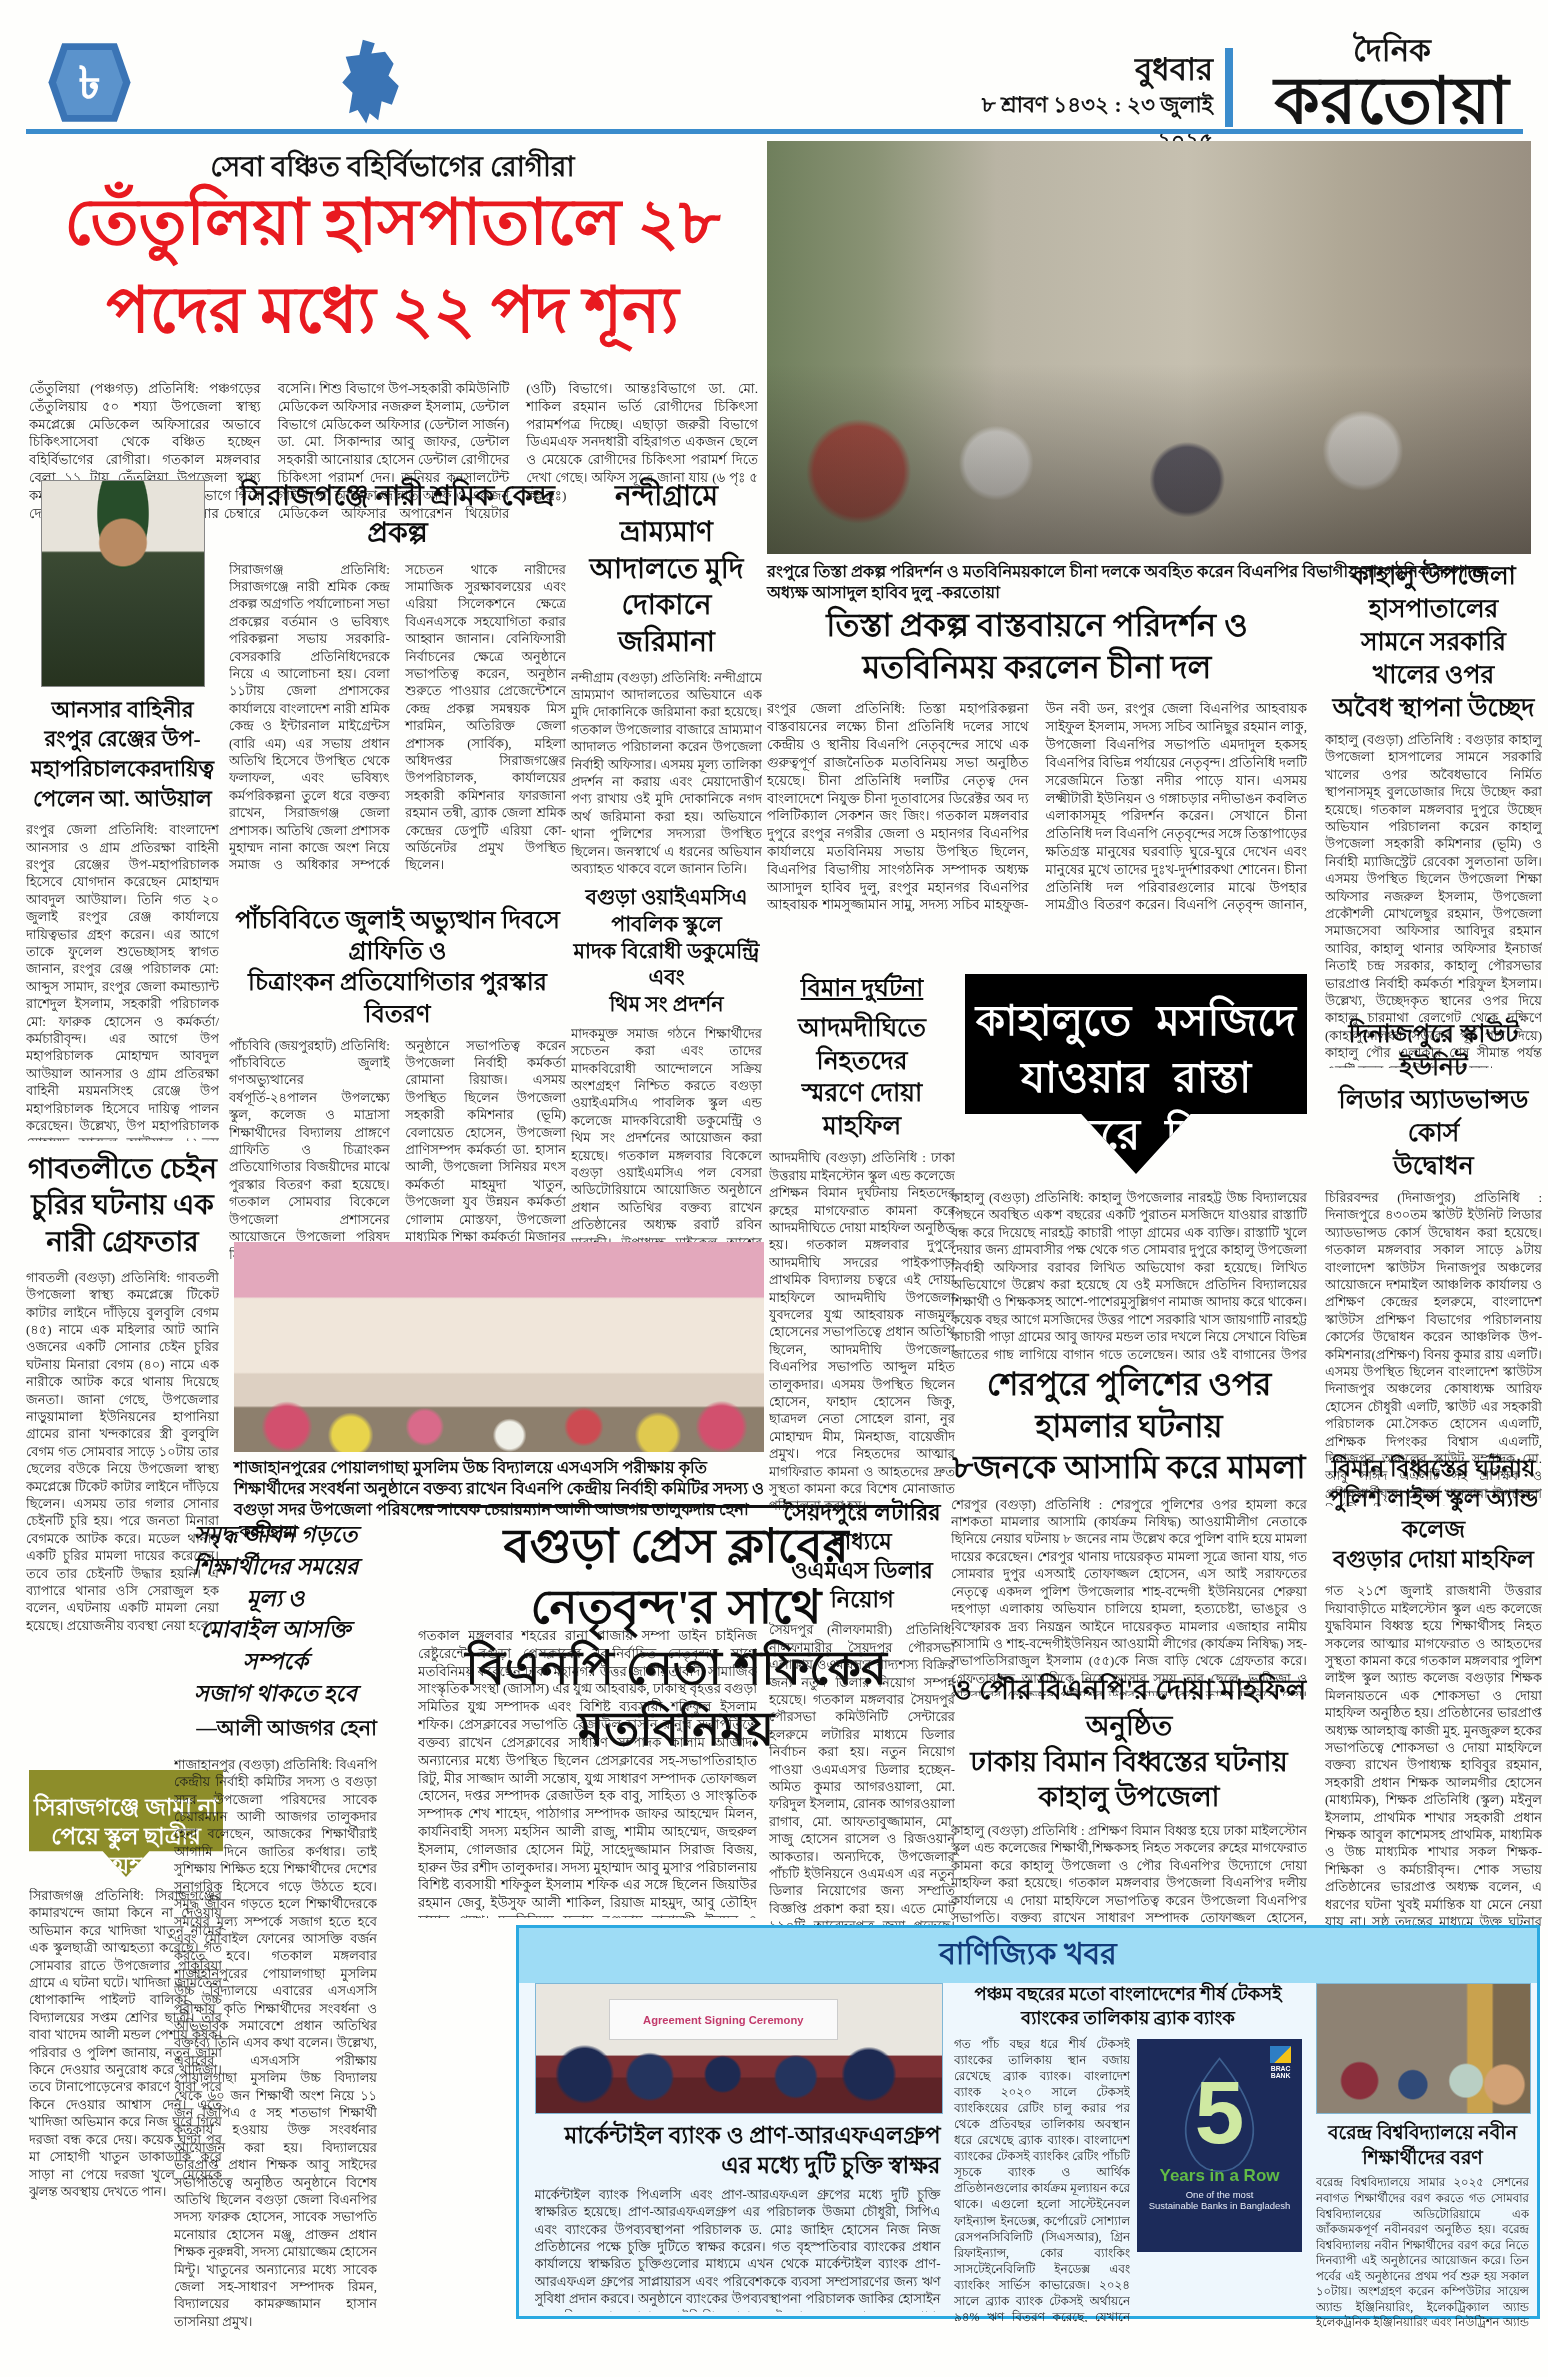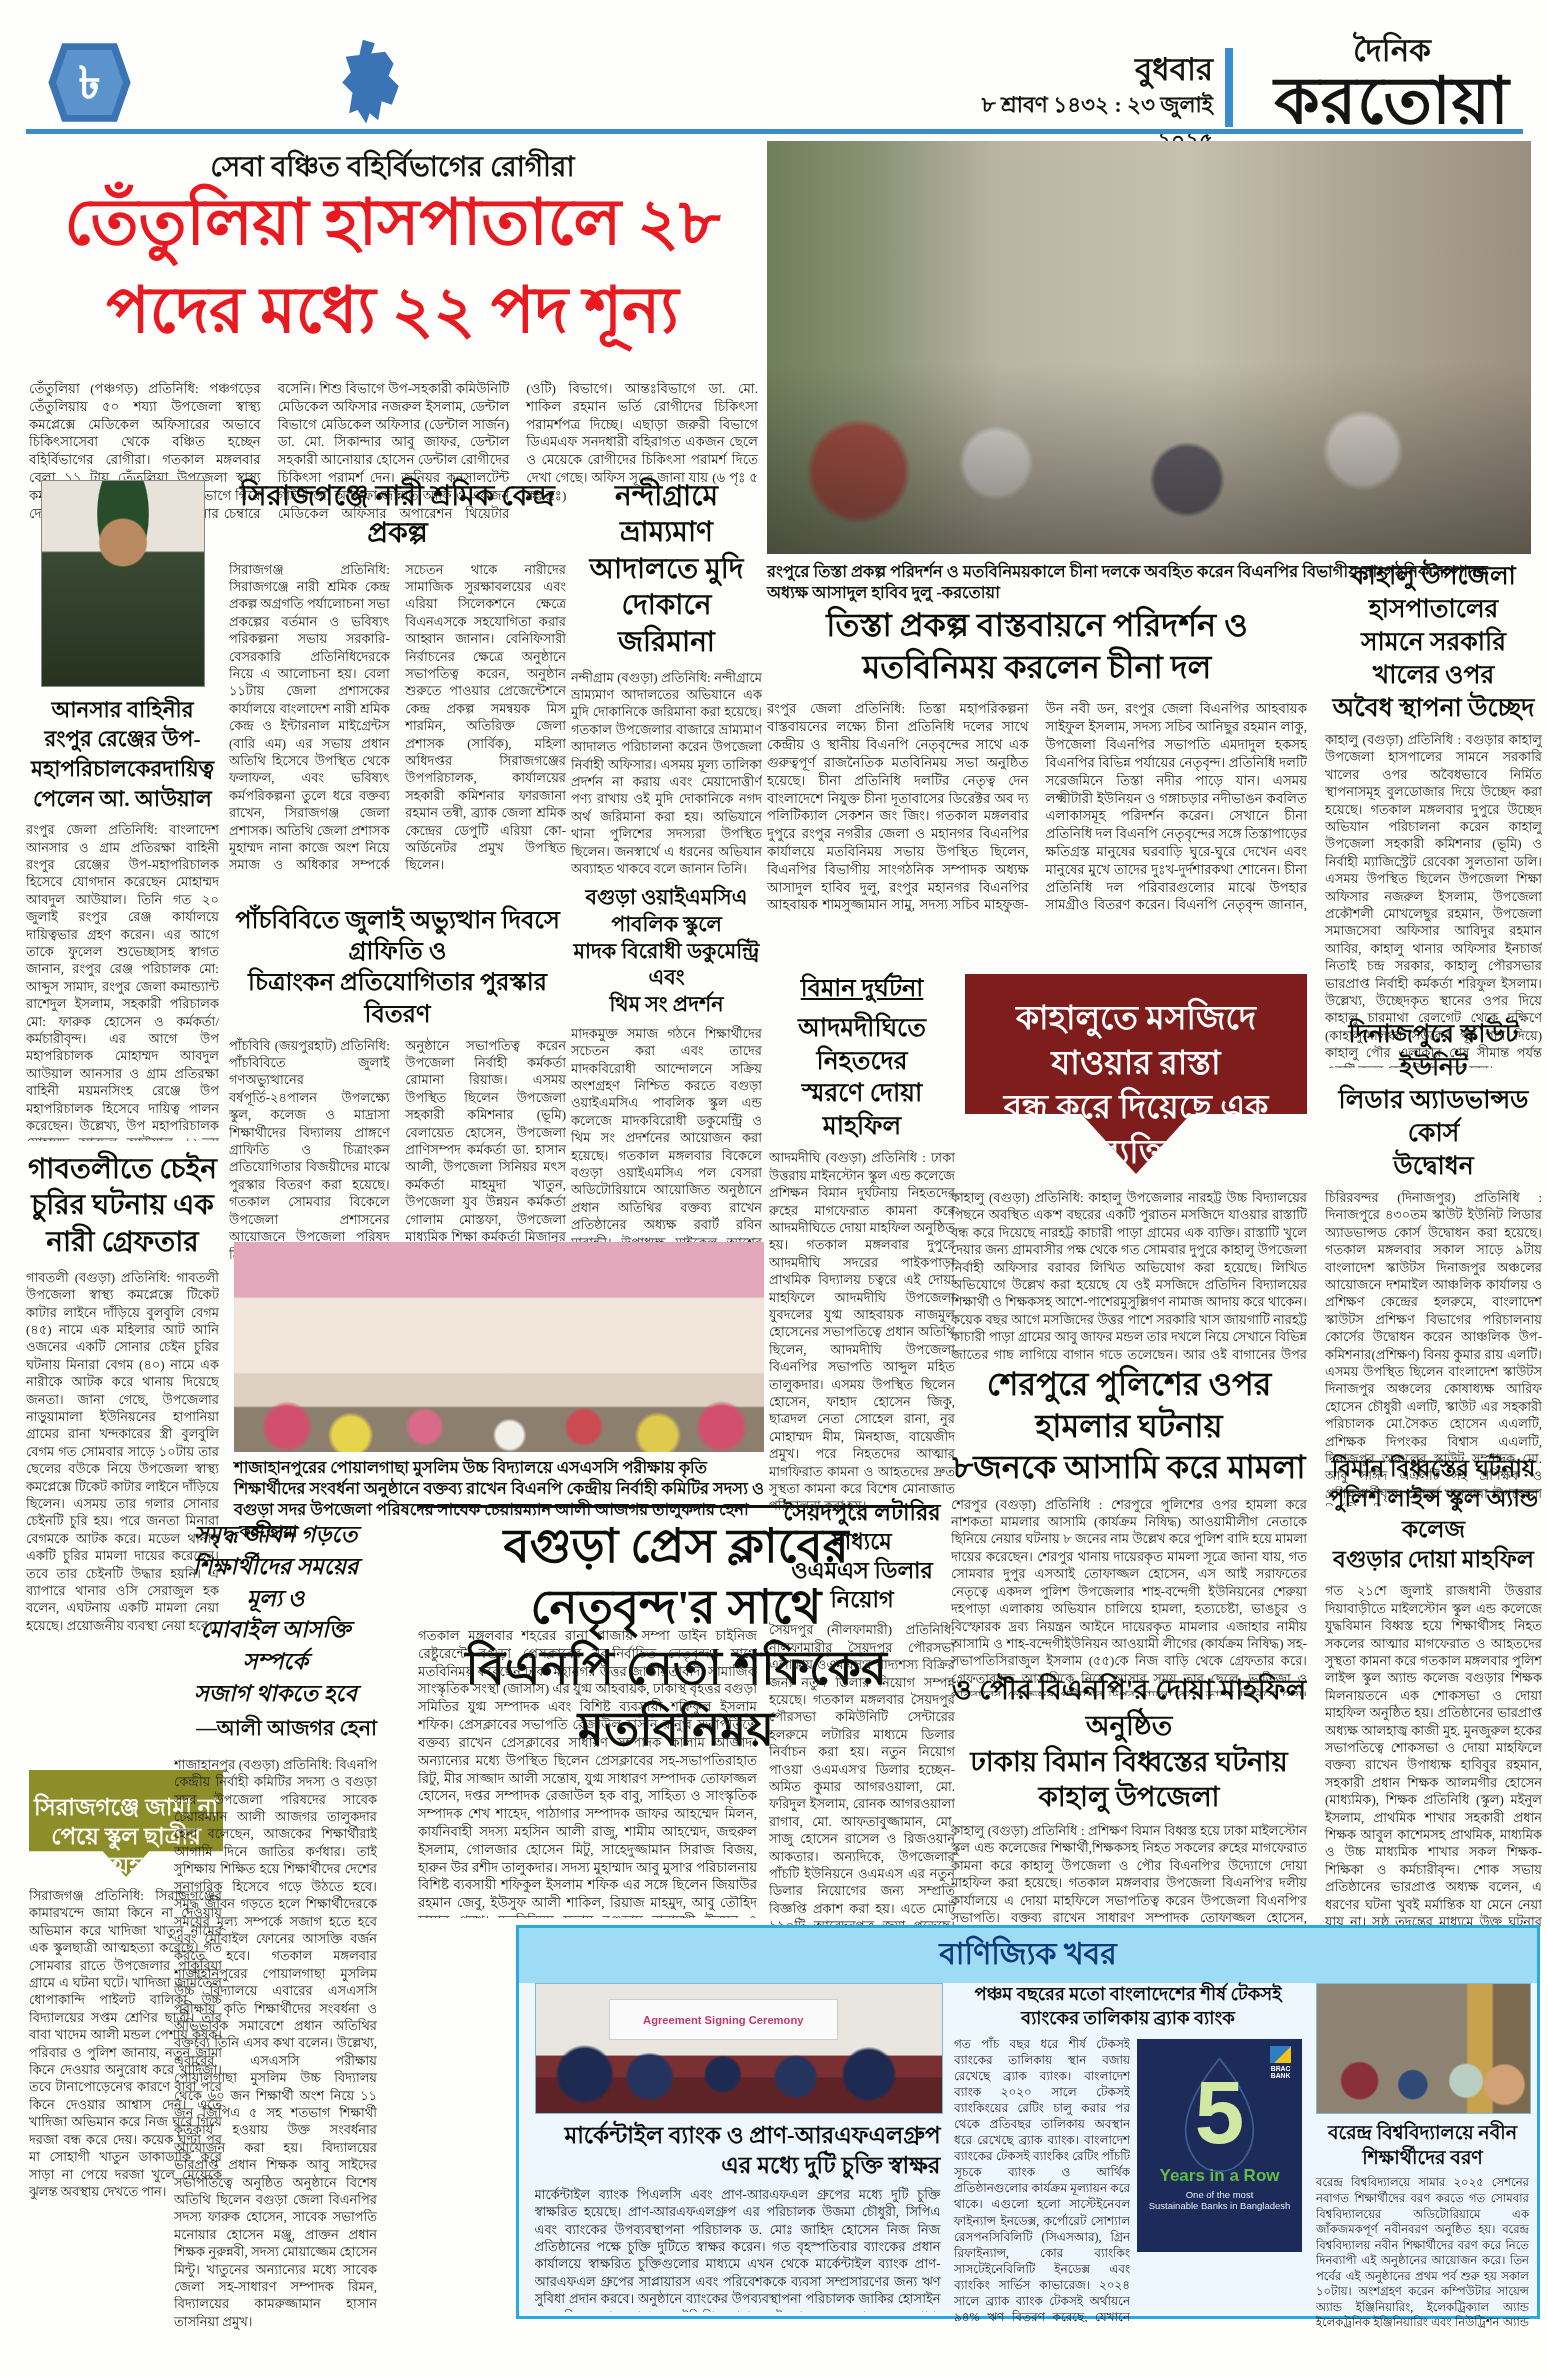--- a/index.html
+++ b/index.html
@@ -169,22 +169,22 @@
 
 <div class="abs" style="left:769px;top:969px;width:186px;">
   <div class="hl" style="font-size:24px;text-decoration:underline;">বিমান দুর্ঘটনা</div>
   <div class="hl" style="font-size:25px;line-height:1.3;margin-top:3.4px;">
     <div>আদমদীঘিতে নিহতদের</div>
     <div>স্মরণে দোয়া মাহফিল</div>
   </div>
   <div class="bd" style="font-size:13px;height:368px;margin-top:6.9px;">আদমদীঘি (বগুড়া) প্রতিনিধি : ঢাকা উত্তরায় মাইনস্টোন স্কুল এন্ড কলেজে প্রশিক্ষন বিমান দুর্ঘটনায় নিহতদের রুহের মাগফেরাত কামনা করে আদমদীঘিতে দোয়া মাহফিল অনুষ্ঠিত হয়। গতকাল মঙ্গলবার দুপুরে আদমদীঘি সদরের পাইকপাড়া প্রাথমিক বিদ্যালয় চত্বরে এই দোয়া মাহফিলে আদমদীঘি উপজেলা যুবদলের যুগ্ম আহবায়ক নাজমুল হোসেনের সভাপতিত্বে প্রধান অতিথি ছিলেন, আদমদীঘি উপজেলা বিএনপির সভাপতি আব্দুল মহিত তালুকদার। এসময় উপস্থিত ছিলেন হোসেন, ফাহাদ হোসেন জিকু, ছাত্রদল নেতা সোহেল রানা, নুর মোহাম্মদ মীম, মিনহাজ, বায়েজীদ প্রমুখ। পরে নিহতদের আত্মার মাগফিরাত কামনা ও আহতদের দ্রুত সুস্থতা কামনা করে বিশেষ মোনাজাত পরিচালনা করা হয়।</div>
 </div>
 
-<div class="abs banner" style="left:965px;top:974px;width:342px;height:200px;background:#7f1d1d;font-size:33px;line-height:1.35;padding-top:22.4px;
-            clip-path:polygon(0 0,100% 0,100% 70%,66% 70%,50% 100%,34% 70%,0 70%);">
+<div class="abs banner" style="left:965px;top:974px;width:342px;height:200px;background:#000000;font-size:42px;line-height:1.35;padding-top:22.4px;
+            clip-path:polygon(0 0,100% 0,100% 70%,66% 70%,50% 100%,34% 70%,0 70%);font-family:Liberation Mono, monospace;">
   <div>কাহালুতে মসজিদে যাওয়ার রাস্তা</div>
   <div>বন্ধ করে দিয়েছে এক ব্যক্তি</div>
 </div>
 <div class="abs bd" style="left:951px;top:1189px;width:356px;height:170px;font-size:13px;">কাহালু (বগুড়া) প্রতিনিধি: কাহালু উপজেলার নারহট্ট উচ্চ বিদ্যালয়ের পিছনে অবস্থিত এক'শ বছরের একটি পুরাতন মসজিদে যাওয়ার রাস্তাটি বন্ধ করে দিয়েছে নারহট্ট কাচারী পাড়া গ্রামের এক ব্যক্তি। রাস্তাটি খুলে দেয়ার জন্য গ্রামবাসীর পক্ষ থেকে গত সোমবার দুপুরে কাহালু উপজেলা নির্বাহী অফিসার বরাবর লিখিত অভিযোগ করা হয়েছে। লিখিত অভিযোগে উল্লেখ করা হয়েছে যে ওই মসজিদে প্রতিদিন বিদ্যালয়ের শিক্ষার্থী ও শিক্ষকসহ আশে-পাশেরমুসুল্লিগণ নামাজ আদায় করে থাকেন। কয়েক বছর আগে মসজিদের উত্তর পাশে সরকারি খাস জায়গাটি নারহট্ট কাচারী পাড়া গ্রামের আবু জাফর মন্ডল তার দখলে নিয়ে সেখানে বিভিন্ন জাতের গাছ লাগিয়ে বাগান গড়ে তুলেছেন। আর ওই বাগানের উপর দিয়ে মসজিদে যাওয়ার একটি রাস্তা ছিল। সম্প্রতি ওই ব্যক্তি মসজিদের যাতয়াতের রাস্তাটি বাঁশের বেড়া দিয়ে একেবারে বন্ধ করে দিয়েছেন। এ ব্যাপারে গতকাল মঙ্গলবার কাহালু উপজেলা নির্বাহী অফিসার মো. কাওছার হাবীবের সাথে কথা বলা হলে তিনি অভিযোগ পেয়েছেন বলে জানান।</div>
 
 <div class="abs" style="left:951px;top:1364px;width:356px;">
   <div class="hl" style="font-size:32px;line-height:1.3;">
     <div>শেরপুরে পুলিশের ওপর হামলার ঘটনায়</div>
     <div>৮জনকে আসামি করে মামলা</div>
   </div>

